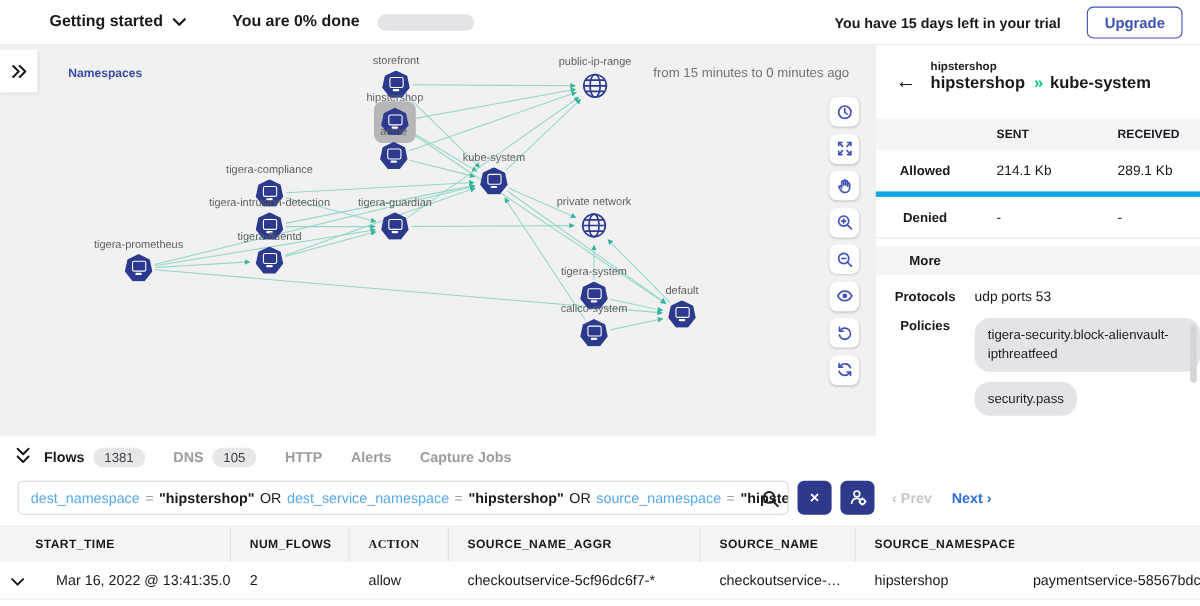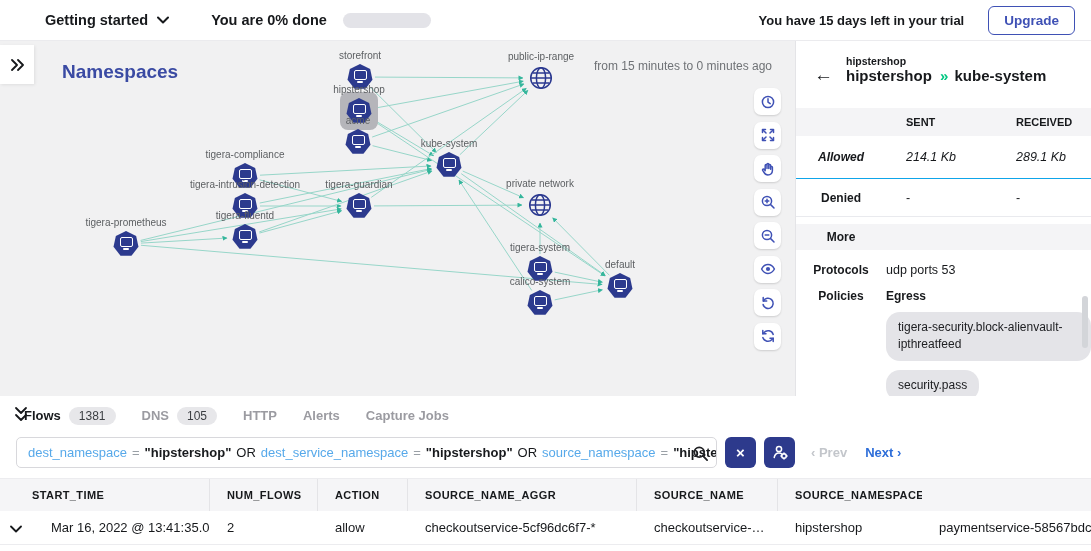--- a/index.html
+++ b/index.html
@@ -16,21 +16,21 @@
   .pfill{height:100%;background:#3f51b5;}
   .trial{margin-left:auto;font-size:13px;font-weight:bold;}
   .upgrade{margin:0 16px 0 24px;padding:6px 15px;border:1.5px solid #3f51b5;border-radius:6px;
            color:#3f51b5;font-size:13.5px;font-weight:bold;background:#fff;cursor:pointer;}
 
   
   .main{position:absolute;top:40px;left:0;width:1091px;height:355px;border-top:1px solid #ebebee;border-bottom:1px solid #e4e4e7;box-sizing:border-box;}
   .graph{position:absolute;top:0;left:0;width:795px;height:355px;background:#f1f1f2;overflow:hidden;}
   .expandbtn{position:absolute;top:4px;left:0;width:34px;height:39px;background:#fff;display:flex;align-items:center;justify-content:center;box-shadow:1px 1px 3px rgba(0,0,0,.08);cursor:pointer;}
   .expandbtn svg{stroke:#17191c;stroke-width:1.8;fill:none;stroke-linecap:round;stroke-linejoin:round;}
-  .gtitle{position:absolute;top:20px;left:62px;color:#3a4aa3;font-size:19px;font-weight:bold;}
+  .gtitle{position:absolute;top:20px;left:62px;color:#3a4aa3;font-size:11px;font-weight:bold;}
   .timerange{position:absolute;top:18px;right:23px;color:#6f7276;font-size:12px;}
   .edges-svg{position:absolute;top:0;left:0;}
   .gnode{position:absolute;width:26px;height:26px;background:#2c3a8e;
          clip-path:polygon(50% 0%,89% 19%,98% 61%,71% 95%,29% 95%,2% 61%,11% 19%);}
   .screen{width:11px;height:8px;border:1.6px solid #fff;border-radius:2px;margin:5.5px auto 1.5px;}
   .screenbase{width:6px;height:2px;background:#fff;margin:0 auto;border-radius:1px;}
   .gsel{position:absolute;width:38px;height:38px;border-radius:8px;background:#b5b5ba;}
   .glabel{position:absolute;width:160px;text-align:center;font-size:10px;color:#5c5f62;}
   .globe{stroke:#2b3990;stroke-width:1.5;fill:none;}
   .toolcol{position:absolute;top:47px;right:14px;display:flex;flex-direction:column;gap:6.5px;}
@@ -41,37 +41,37 @@
 
   
   .detail{position:absolute;top:0;left:795px;width:296px;height:355px;background:#fff;border-left:1px solid #e4e4e7;box-sizing:border-box;overflow:hidden;}
   .d-context{position:absolute;top:14px;left:50px;font-size:10.5px;font-weight:bold;}
   .back{position:absolute;top:24px;left:18px;font-size:19px;line-height:19px;cursor:pointer;}
   .d-title{position:absolute;top:26px;left:50px;font-size:15px;font-weight:bold;}
   .d-title .sep{color:#00c781;margin:0 4px;letter-spacing:-2px;}
   .d-grid3{display:grid;grid-template-columns:90px 110px 1fr;align-items:center;box-sizing:border-box;}
   .d-cols{position:absolute;top:67px;left:0;right:0;height:28px;background:#f4f4f6;font-size:11px;font-weight:bold;}
   .d-cols div{padding-left:20px;}
-  .d-row1{position:absolute;top:95px;left:0;right:0;height:43px;border-bottom:1px solid #0ea5e9;font-style:italic;}
+  .d-row1{position:absolute;top:95px;left:0;right:0;height:43px;border-bottom:5px solid #0ea5e9;}
   .d-row2{position:absolute;top:138px;left:0;right:0;height:38px;border-bottom:1px solid #e9eaee;}
   .d-grid3 .lbl{font-weight:bold;font-size:12px;text-align:center;padding-left:0;}
   .d-grid3 .val{padding-left:20px;font-size:12.5px;}
   .d-more{position:absolute;top:183px;left:0;right:0;height:26px;background:#f4f4f6;display:flex;align-items:center;}
   .d-more span{width:90px;text-align:center;font-size:12px;font-weight:bold;}
   .d-proto{position:absolute;top:222px;left:0;right:0;display:grid;grid-template-columns:90px 1fr;}
   .d-proto .lbl,.d-pol .lbl{font-weight:bold;font-size:12px;text-align:center;}
   .d-proto .val{font-size:12.5px;}
   .d-pol{position:absolute;top:248px;left:0;right:0;display:grid;grid-template-columns:90px 1fr;}
   .egress{font-weight:bold;font-size:12px;margin-bottom:9px;}
   .pill{display:inline-block;background:#e4e4e8;border-radius:14px;padding:7px 12px;font-size:12px;color:#202124;
         margin:0 0 9px 0;max-width:206px;line-height:1.45;}
   .scrollthumb{position:absolute;right:3px;top:255px;width:6px;height:52px;border-radius:3px;background:#d3d5d9;cursor:pointer;}
 
   
-  .tabsbar{position:absolute;top:400px;left:0;right:0;height:31px;background:#fff;display:flex;align-items:center;gap:26px;padding-left:24px;box-sizing:border-box;}
+  .tabsbar{position:absolute;top:400px;left:0;right:0;height:31px;background:#fff;display:flex;align-items:center;gap:26px;padding-left:40px;box-sizing:border-box;}
   .collapse{position:absolute;left:13px;top:6px;cursor:pointer;}
   .collapse svg{stroke:#17191c;stroke-width:1.8;fill:none;stroke-linecap:round;stroke-linejoin:round;}
   .tab{position:relative;height:100%;display:flex;align-items:center;gap:8px;font-size:13px;font-weight:bold;color:#9b9ba1;cursor:pointer;}
   .tab.active{color:#17191c;}
   .tab.active::after{content:"";position:absolute;left:-3px;right:-7px;bottom:0;height:3px;background:#ff9800;}
   .badge{background:#e7e7ea;border-radius:10px;padding:2px 10px;font-size:12px;font-weight:normal;color:#3c3f43;}
 
   
   .searchrow{position:absolute;top:426px;left:0;right:0;height:52px;display:flex;align-items:center;padding:0 16px;box-sizing:border-box;background:#fff;}
   .qbox{position:relative;width:701px;height:31px;border:1px solid #d8d8dc;border-radius:5px;background:#fff;
@@ -321,21 +321,20 @@
       <div class="d-more">
         <span>More</span>
       </div>
       <div class="d-proto">
         <div class="lbl">Protocols</div>
         <div class="val">udp ports 53</div>
       </div>
       <div class="d-pol">
         <div class="lbl">Policies</div>
         <div class="val">
-          <div class="egress">Egress</div>
           <div id="pills">
               <div><span class="pill">tigera-security.block-alienvault-ipthreatfeed</span></div>
               <div><span class="pill">security.pass</span></div>
             </div>
         </div>
       </div>
       <div class="scrollthumb"></div>
     </aside>
   </div>
 
@@ -396,21 +395,21 @@
     <div class="pager">
       <span class="prev">‹ <span>Prev</span></span>
       <span class="next"><span>Next</span> ›</span>
     </div>
   </div>
 
   <div class="ftable">
     <div class="thead" id="thead">
         <div class="th" style="width: 210px;">START_TIME</div>
         <div class="th" style="width: 108px;">NUM_FLOWS</div>
-        <div class="th" style="width: 90px;">ACTION</div>
+        <div class="th" style="width: 90px; font-family: Liberation Serif, serif;">ACTION</div>
         <div class="th" style="width: 229px;">SOURCE_NAME_AGGR</div>
         <div class="th" style="width: 141px;">SOURCE_NAME</div>
         <div class="th" style="width: 144px;">SOURCE_NAMESPACE</div>
       </div>
     <div id="tbody">
         <div class="trow">
           <div class="td first" style="width: 210px;"><span class="chev"><svg width="12" height="8" viewBox="0 0 12 8">
                 <path d="M1 1.5l5 5 5-5"></path>
               </svg></span>Mar 16, 2022 @ 13:41:35.000</div>
           <div class="td" style="width: 108px;">2</div>

